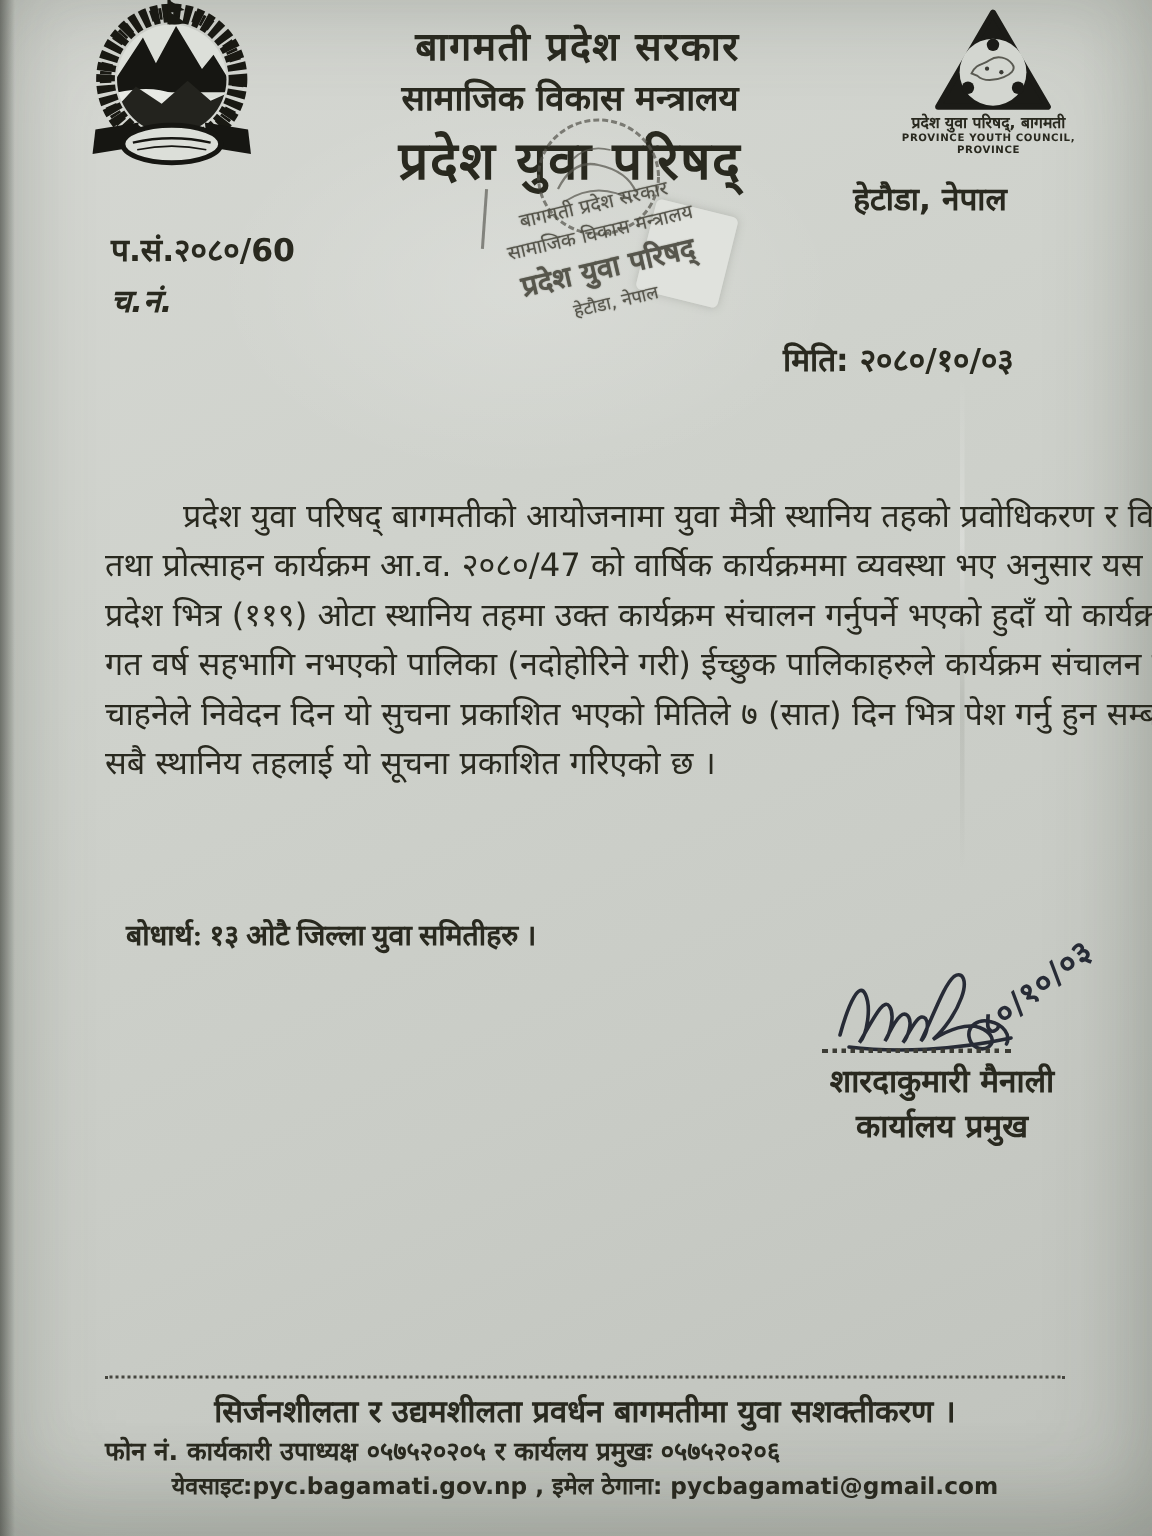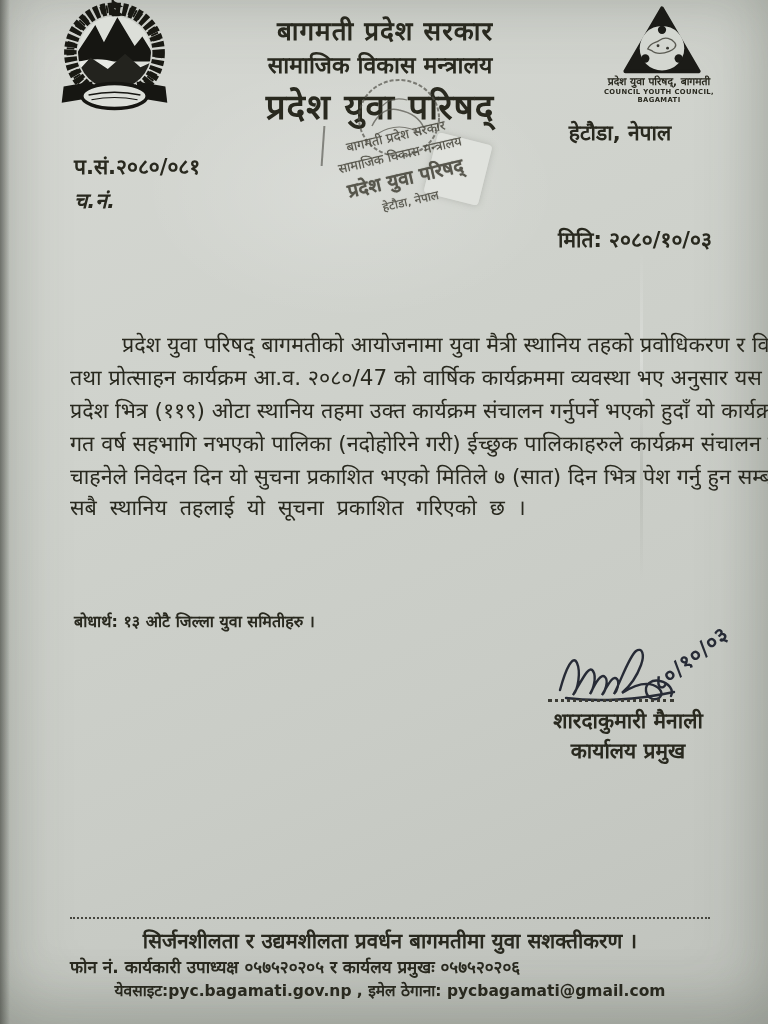--- a/index.html
+++ b/index.html
@@ -20,38 +20,38 @@
   .hdr-gov{font-size:26px;font-weight:bold;letter-spacing:1px;left:190px;top:12px;width:390px;text-align:center;}
   .hdr-min{font-size:23px;font-weight:bold;left:190px;top:48px;width:380px;text-align:center;}
   .hdr-council{font-size:35px;font-weight:bold;left:170px;top:82px;width:420px;text-align:center;letter-spacing:1px;}
   .hdr-place{font-size:21px;font-weight:bold;left:550px;top:118px;width:140px;text-align:center;}
   
   .rlogo-np{left:603px;top:74px;width:112px;text-align:center;font-size:10.5px;font-weight:bold;}
   .rlogo-en{left:598px;top:88px;width:122px;text-align:center;font-size:6.8px;font-weight:bold;letter-spacing:.4px;}
   
   .psn{left:74px;top:152px;font-size:21px;font-weight:bold;}
   .chn{left:74px;top:186px;font-size:21px;font-weight:bold;font-style:italic;}
-  .miti{left:522px;top:225px;font-size:21px;font-weight:bold;margin-left:36px;}
+  .miti{left:522px;top:225px;font-size:21px;font-weight:bold;}
   
   .scrap{left:430px;top:138px;width:56px;height:62px;background:rgba(226,228,223,.85);
     transform:rotate(14deg);border-radius:4px;box-shadow:0 0 6px rgba(120,124,115,.35);}
   .penline{left:322px;top:126px;width:2px;height:40px;background:#6d6d66;transform:rotate(4deg);opacity:.8;}
   .stamp-text{left:308px;top:126px;width:190px;transform:rotate(-13deg);
     color:#4c4b41;text-align:center;text-shadow:0 0 1px rgba(76,75,65,.6);opacity:.92;}
   .stamp-text .s1{font-size:13px;margin-bottom:1px;}
   .stamp-text .s2{font-size:13px;margin-bottom:2px;}
   .stamp-text .s3{font-size:19px;font-weight:bold;margin-bottom:2px;}
   .stamp-text .s4{font-size:12px;}
   
   .subject{left:284px;top:276px;width:200px;text-align:center;font-size:27px;font-weight:bold;}
   .body-text{left:70px;top:328px;width:664px;font-size:21.5px;line-height:33px;}
   .body-text .bline{text-align:justify;text-align-last:justify;white-space:nowrap;}
   .body-text .bline:first-child{padding-left:52px;}
-  .body-text .bline:last-child{text-align-last:left;font-family:Liberation Mono, monospace;}
-  .cc{left:74px;top:610px;font-size:16px;font-weight:bold;}
+  .body-text .bline:last-child{text-align-last:left;}
+  .cc{left:84px;top:610px;font-size:19px;font-weight:bold;font-family:Liberation Serif, serif;}
   
   .sig-svg{left:552px;top:638px;}
   .sig-date{left:664px;top:668px;font-size:21px;color:#272b36;transform:rotate(-38deg);
     transform-origin:left bottom;font-weight:bold;letter-spacing:1px;white-space:nowrap;}
   .sig-dots{left:548px;top:699px;width:126px;border-bottom:3px dotted #3c3c35;}
   .sig-name{left:536px;top:706px;width:184px;text-align:center;font-size:21px;font-weight:bold;}
   .sig-title{left:536px;top:736px;width:184px;text-align:center;font-size:21px;font-weight:bold;}
   
   .f-dots{left:70px;top:917px;width:640px;border-bottom:2.5px dotted #45453e;}
   .f-slogan{left:70px;top:926px;width:640px;text-align:center;font-size:20.5px;font-weight:bold;}
@@ -98,28 +98,28 @@
     <path d="M50 3 L96 82 L4 82 Z" fill="#1b1b17" stroke="#1b1b17" stroke-width="5" stroke-linejoin="round"></path>
     <circle cx="50" cy="53" r="28" fill="#d3d6d0"></circle>
     <path d="M32 54 c4,-9 10,-7 15,-11 c7,-5 15,-2 19,3 c4,5 -2,9 -7,11 c-7,3 -17,4 -22,-1 z" fill="none" stroke="#5a5a52" stroke-width="1.6"></path>
     <circle cx="50" cy="30" r="5.2" fill="#1b1b17"></circle>
     <circle cx="29" cy="66" r="5.2" fill="#1b1b17"></circle>
     <circle cx="71" cy="66" r="5.2" fill="#1b1b17"></circle>
     <circle cx="45" cy="50" r="1.8" fill="#3a3a34"></circle>
     <circle cx="57" cy="53" r="1.8" fill="#3a3a34"></circle>
   </svg>
   <div class="abs rlogo-np">प्रदेश युवा परिषद्, बागमती</div>
-  <div class="abs rlogo-en">COUNCIL YOUTH COUNCIL, BAGAMATI</div>
+  <div class="abs rlogo-en">PROVINCE YOUTH COUNCIL, PROVINCE</div>
 
   <div class="abs hdr-gov">बागमती प्रदेश सरकार</div>
   <div class="abs hdr-min">सामाजिक विकास मन्त्रालय</div>
   <div class="abs hdr-council">प्रदेश युवा परिषद्</div>
   <div class="abs hdr-place">हेटौडा, नेपाल</div>
 
-  <div class="abs psn">प.सं.२०८०/०८१</div>
+  <div class="abs psn">प.सं.२०८०/60</div>
   <div class="abs chn">च.नं.</div>
   <div class="abs miti">मिति: २०८०/१०/०३</div>
 
   <div class="abs scrap"></div>
   <div class="abs penline"></div>
   <svg class="abs" style="left:352px;top:76px;" width="95" height="85" viewBox="0 0 95 85">
     <g stroke="#55544c" fill="none" opacity="0.7">
       <ellipse cx="47" cy="42" rx="40" ry="38" stroke-width="2" stroke-dasharray="4 2"></ellipse>
       <path d="M20 50 Q30 30 47 34 Q66 38 72 52" stroke-width="1.5"></path>
       <path d="M25 58 Q47 44 70 58" stroke-width="1.2"></path>

